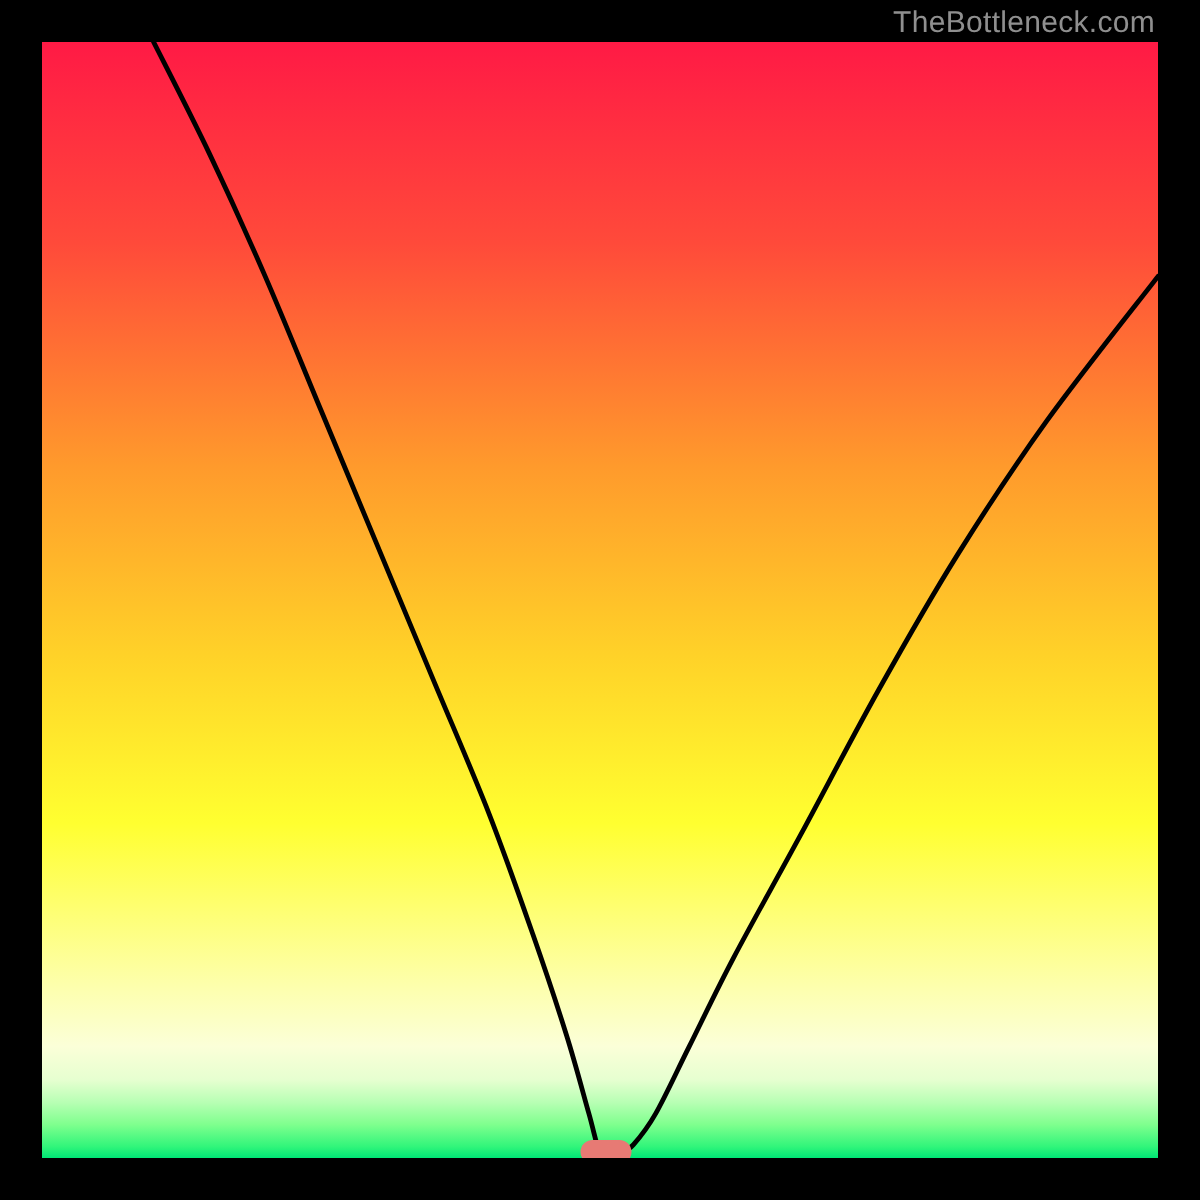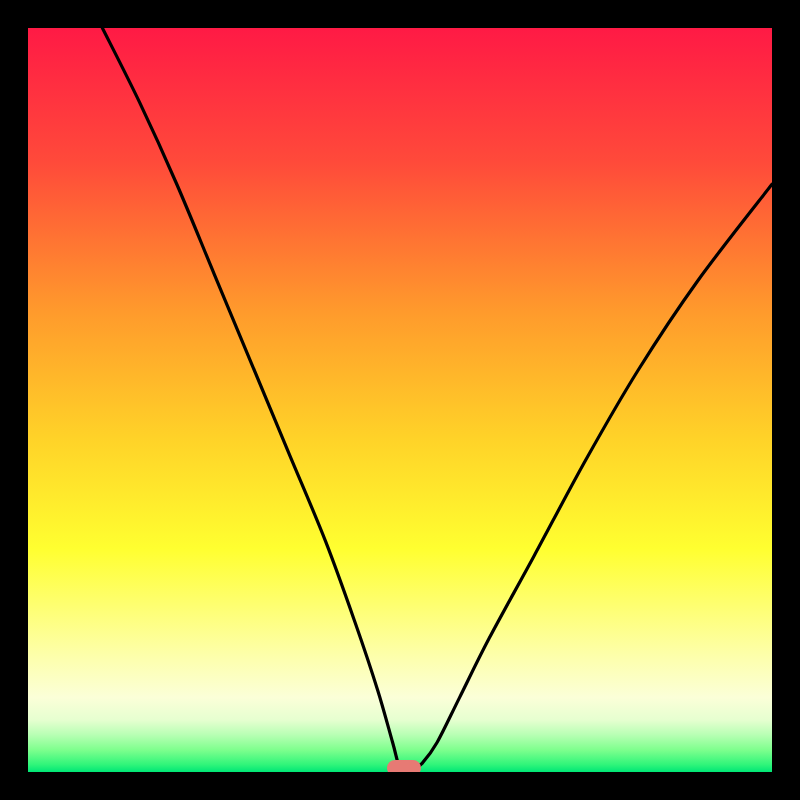--- a/index.html
+++ b/index.html
@@ -85,14 +85,15 @@
     </svg>
 
     <svg class="curve-svg" viewBox="0 0 744 744" preserveAspectRatio="none">
       <path id="curvePath" d="M 74.4 0 C 80.60000000000001 12.399999999999997, 99.19999999999999 48.35999999999997, 111.6 74.39999999999998 C 124 100.43999999999998, 136.4 127.72000000000001, 148.8 156.24 C 161.20000000000002 184.76000000000002, 173.6 215.76, 186 245.51999999999998 C 198.4 275.28, 210.79999999999998 305.03999999999996, 223.2 334.79999999999995 C 235.6 364.55999999999995, 247.99999999999997 394.32, 260.4 424.08 C 272.79999999999995 453.84, 286.44 484.84000000000003, 297.6 513.36 C 308.76000000000005 541.88, 318.68 570.4000000000001, 327.36 595.2 C 336.04 620, 343.48 642.3199999999999, 349.68 662.16 C 355.88 682, 360.84000000000003 701.22, 364.56 714.24 C 368.28 727.26, 369.52 735.9399999999999, 372 740.28 C 374.48 744.62, 376.96 740.404, 379.44 740.28 C 381.92 740.156, 384.4 740.404, 386.88 739.536 C 389.36 738.6679999999999, 390.59999999999997 739.288, 394.32 735.072 C 398.04 730.856, 403.00000000000006 725.152, 409.20000000000005 714.24 C 415.40000000000003 703.328, 422.84 686.96, 431.52 669.6 C 440.2 652.24, 448.88 633.6400000000001, 461.28 610.08 C 473.67999999999995 586.52, 489.8 558, 505.92 528.24 C 522.04 498.48, 540.64 462.52000000000004, 558 431.52000000000004 C 575.36 400.52000000000004, 591.4799999999999 371.99999999999994, 610.0799999999999 342.23999999999995 C 628.68 312.47999999999996, 647.28 283.96, 669.6 252.95999999999998 C 691.9200000000001 221.95999999999998, 731.6 172.36, 744 156.24" fill="none" stroke="#000" stroke-width="3.2" stroke-linecap="round"></path>
     </svg>
 
     <div id="marker" class="marker" style="left: 375.72px; top: 740.28px;"></div>
 
   </div>
 
+  <div class="watermark">TheBottleneck.com</div>
 
 </div>
 
 </body></html>

